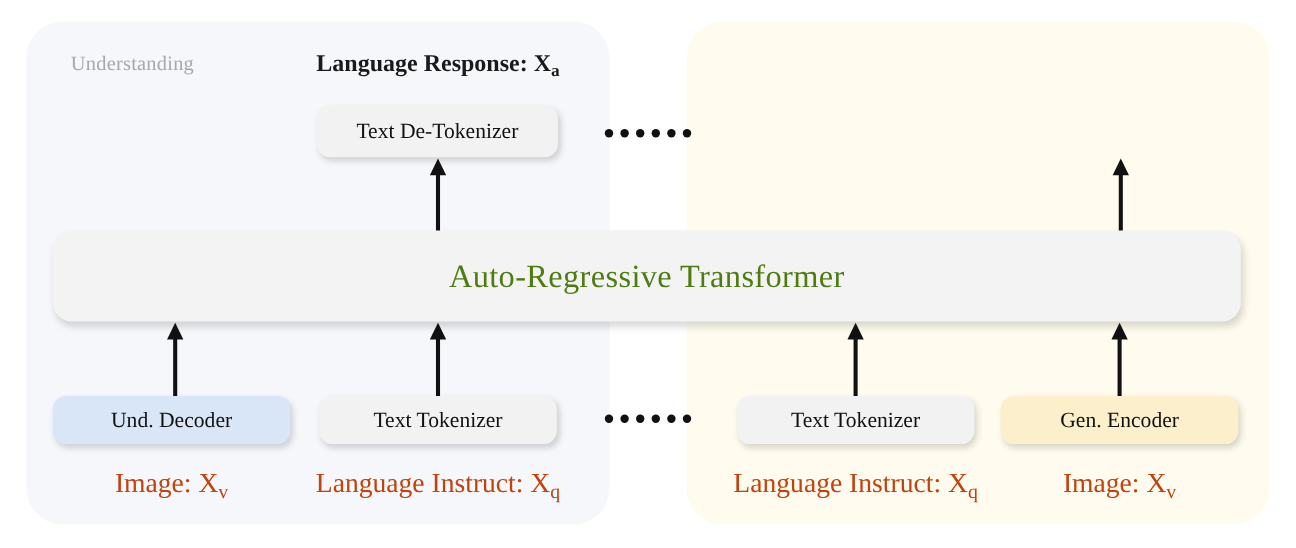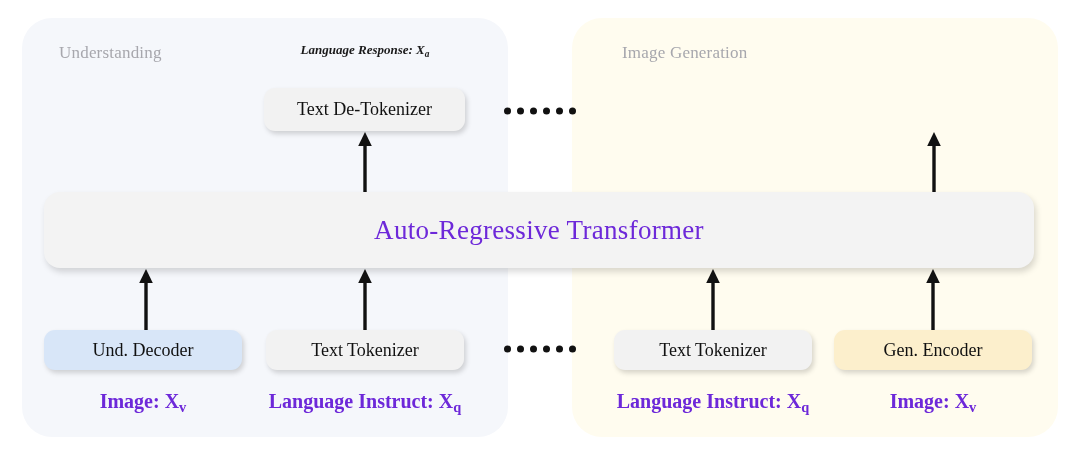--- a/index.html
+++ b/index.html
@@ -46,38 +46,36 @@
     color: #a7a7ad;
     letter-spacing: 0.2px;
     white-space: nowrap;
   }
   #title-understanding { left: 59px; top: 43px; }
   #title-generation    { left: 622px; top: 43px; }
 
   
   .cap-top {
     position: absolute;
-    font-size: 13px;
+    font-size: 20px;
     font-weight: bold;
     color: #1a1a1a;
     white-space: nowrap;
     transform: translateX(-50%);
-    font-style: italic;
   }
   #cap-lang-response  { left: 365px; top: 42px; }
   #cap-generated-img  { left: 934px; top: 42px; }
 
   
   .cap-bottom {
     position: absolute;
-    font-size: 20px;
-    color: #6d28d9;
+    font-size: 23px;
+    color: #c2410c;
     white-space: nowrap;
     transform: translateX(-50%);
-    font-weight: bold;
   }
   #cap-image-left    { left: 143px; top: 390px; }
   #cap-lang-left     { left: 365px; top: 390px; }
   #cap-lang-right    { left: 713px; top: 390px; }
   #cap-image-right   { left: 933px; top: 390px; }
 
   .sub {
     font-size: 0.72em;
     vertical-align: -0.28em;
     letter-spacing: 0;
@@ -115,21 +113,21 @@
     height: 76px;
     background: #f3f3f3;
     border-radius: 16px;
     display: flex;
     align-items: center;
     justify-content: center;
     box-shadow: 2px 4px 6px rgba(0,0,0,0.15);
   }
   #transformer-label {
     font-size: 27px;
-    color: #6d28d9;
+    color: #4d7c0f;
     letter-spacing: 0.3px;
     white-space: nowrap;
   }
 
   
   .arrow {
     position: absolute;
     width: 18px;
     transform: translateX(-50%);
   }
@@ -161,21 +159,20 @@
 </style>
 </head>
 <body>
 
 <div id="stage">
 
   <div class="panel" id="panel-understanding"></div>
   <div class="panel-title" id="title-understanding">Understanding</div>
 
   <div class="panel" id="panel-generation"></div>
-  <div class="panel-title" id="title-generation">Image Generation</div>
 
   <div class="cap-top" id="cap-lang-response">
     <span>Language Response: X</span><span class="sub">a</span>
   </div>
 
   <div class="box gray" id="box-text-detokenizer">
     <span>Text De-Tokenizer</span>
   </div>
 
   <div class="arrow" id="arrow-up-detok">

